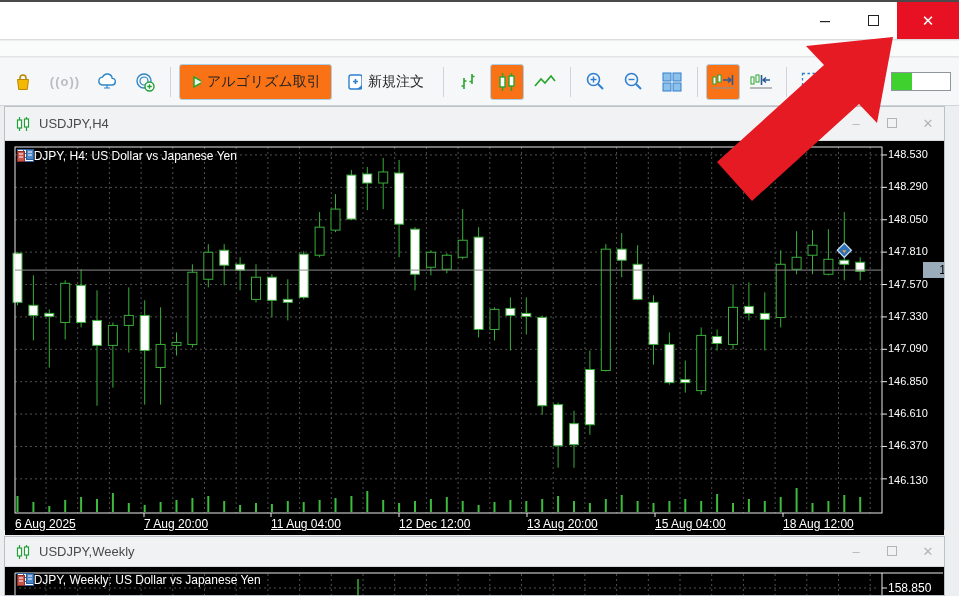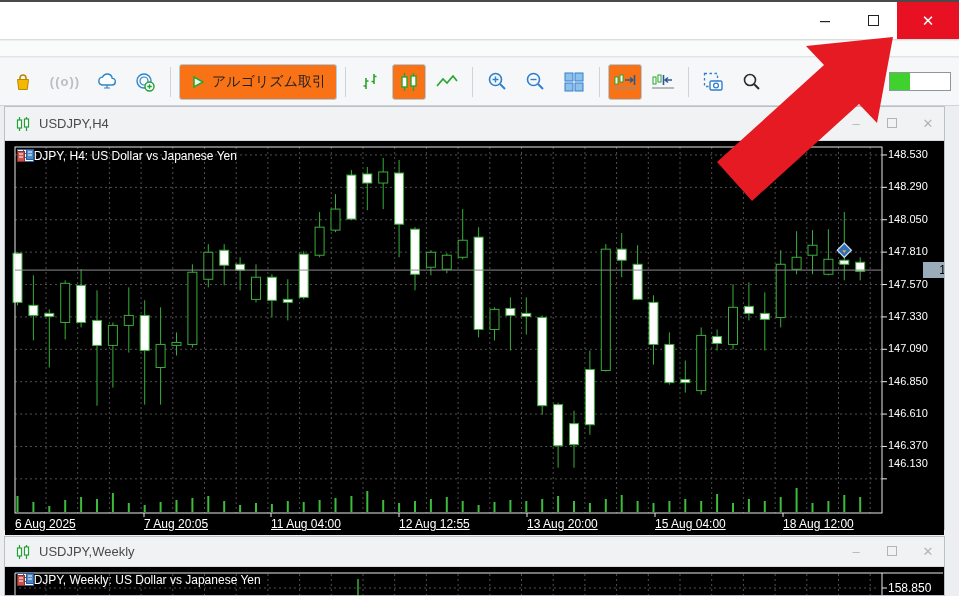--- a/index.html
+++ b/index.html
@@ -111,20 +111,28 @@
         <circle cx="15.5" cy="15.5" r="4.5" fill="#ffffff" stroke="#21a038" stroke-width="1.4"></circle>
         <path d="M15.5 13.2v4.6M13.2 15.5h4.6" stroke="#21a038" stroke-width="1.4"></path>
       </svg>
     </button>
     <div class="sep"></div>
     <button class="tb active" style="padding:0 10px">
       <svg width="16" height="16">
         <path d="M4 3l9 5-9 5z" fill="#eaf7ea" stroke="#28a52e" stroke-width="1.5"></path>
       </svg>
       <span class="lbl">アルゴリズム取引</span>
+    </button>
+    <button class="tb" style="padding:0 10px">
+      <svg width="18" height="18">
+        <rect x="2" y="2" width="13" height="14" rx="2" fill="#ffffff" stroke="#2f7fd0" stroke-width="1.4"></rect>
+        <path d="M8.5 6v5M6 8.5h5" stroke="#2f7fd0" stroke-width="1.6"></path>
+        <path d="M10 16l5-4v4z" fill="#2f7fd0"></path>
+      </svg>
+      <span class="lbl">新規注文</span>
     </button>
     <div class="sep"></div>
     <button class="tb">
       <svg width="22" height="18">
         <path d="M6 5v11M3.5 13h2.5M6 8h2.5M14 1v10M11.5 8.5h2.5M14 3.5h2.5" fill="none" stroke="#28a52e" stroke-width="1.6"></path>
       </svg>
     </button>
     <button class="tb active">
       <svg width="22" height="20">
         <path d="M6.5 1v4M6.5 15v4" stroke="#28a52e" stroke-width="1.4"></path>
@@ -470,26 +478,26 @@
     <div class="axis-price" style="top: 6.96239px;">148.530</div>
         <div class="axis-price" style="top: 39.3518px;">148.290</div>
         <div class="axis-price" style="top: 71.7412px;">148.050</div>
         <div class="axis-price" style="top: 104.131px;">147.810</div>
         <div class="axis-price" style="top: 136.52px;">147.570</div>
         <div class="axis-price" style="top: 168.909px;">147.330</div>
         <div class="axis-price" style="top: 201.299px;">147.090</div>
         <div class="axis-price" style="top: 233.688px;">146.850</div>
         <div class="axis-price" style="top: 266.077px;">146.610</div>
         <div class="axis-price" style="top: 298.467px;">146.370</div>
-        <div class="axis-price" style="top: 316px;">146.130</div>
+        <div class="axis-price" style="top: 333px;">146.130</div>
         <div class="cur-price" style="top: 121.08px; background: rgb(154, 171, 185);">147.677</div>
         <div class="axis-time" style="left: 10px; top: 376px;">6 Aug 2025</div>
-        <div class="axis-time" style="left: 139px; top: 376px;">7 Aug 20:05</div>
+        <div class="axis-time" style="left: 139px; top: 376px;">7 Aug 20:00</div>
         <div class="axis-time" style="left: 266px; top: 376px;">11 Aug 04:00</div>
-        <div class="axis-time" style="left: 394px; top: 376px;">12 Aug 12:55</div>
+        <div class="axis-time" style="left: 394px; top: 376px;">12 Dec 12:00</div>
         <div class="axis-time" style="left: 522px; top: 376px;">13 Aug 20:00</div>
         <div class="axis-time" style="left: 650px; top: 376px;">15 Aug 04:00</div>
         <div class="axis-time" style="left: 778px; top: 376px;">18 Aug 12:00</div>
       </div>
   </div>
 
   <div class="chart-window win2">
     <div class="cw-titlebar">
       <svg width="16" height="16">
         <path d="M4.5 1v3M4.5 12v3" stroke="#21a038" stroke-width="1.2"></path>

